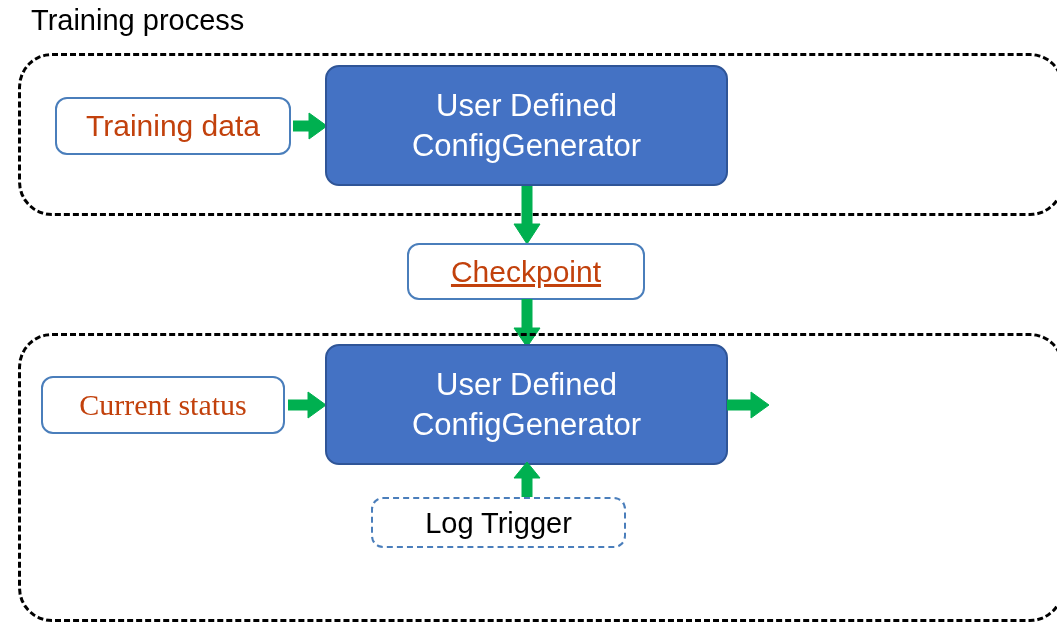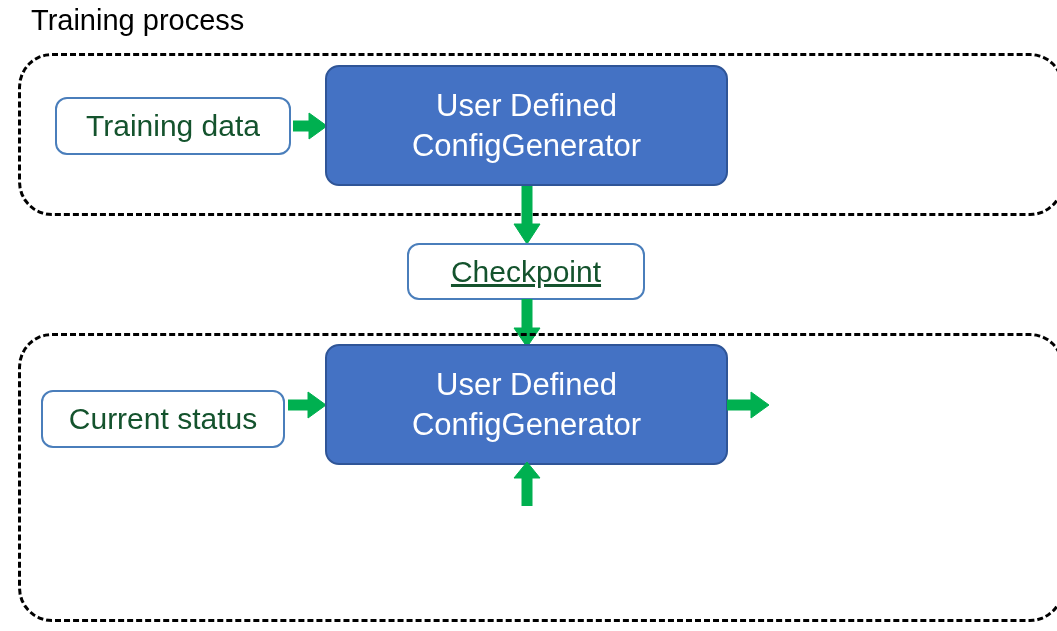--- a/index.html
+++ b/index.html
@@ -37,21 +37,21 @@
   }
 
   
   .node-box {
     border: 2.5px solid #4A7EBB;
     border-radius: 12px;
     background: #ffffff;
     display: flex;
     align-items: center;
     justify-content: center;
-    color: #14532d;
+    color: #c2410c;
     font-size: 30px;
     line-height: 34px;
     white-space: nowrap;
     text-align: center;
   }
 
   
   .blue-box {
     background: #4472C4;
     border: 2px solid #2F5597;
@@ -118,21 +118,21 @@
   <svg class="abs arrow" style="left:496px; top:299px;" width="36" height="50" viewBox="0 0 36 50">
     <g fill="#00B050" stroke="#00B050">
       <rect x="13" y="0" width="10" height="33"></rect>
       <polygon points="5,29 31,29 18,48"></polygon>
     </g>
   </svg>
 
 
   <div class="abs process-container" style="left:5px; top:333px; width:1046px; height:289px;"></div>
 
-  <div class="abs node-box" style="left:28px; top:390px; width:244px; height:58px;">Current status</div>
+  <div class="abs node-box" style="left:28px; top:376px; width:244px; height:58px;font-family:Liberation Serif, serif;">Current status</div>
 
   <svg class="abs arrow" style="left:275px; top:387px;" width="40" height="36" viewBox="0 0 40 36">
     <g fill="#00B050" stroke="#00B050">
       <rect x="0" y="13" width="24" height="10"></rect>
       <polygon points="20,5 38,18 20,31"></polygon>
     </g>
   </svg>
 
   <div class="abs blue-box" style="left:312px; top:344px; width:403px; height:121px;">
     <span>User Defined</span>
@@ -147,15 +147,16 @@
   </svg>
 
 
   <svg class="abs arrow" style="left:496px; top:462px;" width="36" height="44" viewBox="0 0 36 44">
     <g fill="#00B050" stroke="#00B050">
       <rect x="13" y="12" width="10" height="32"></rect>
       <polygon points="5,16 31,16 18,0"></polygon>
     </g>
   </svg>
 
+  <div class="abs trigger-box" style="left:358px; top:497px; width:255px; height:51px;">Log Trigger</div>
 
 
 </div>
 
 </body></html>

